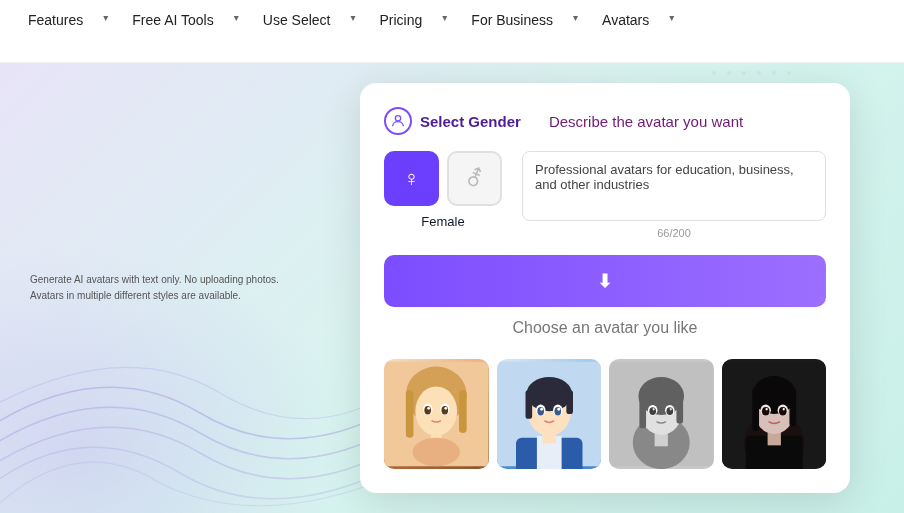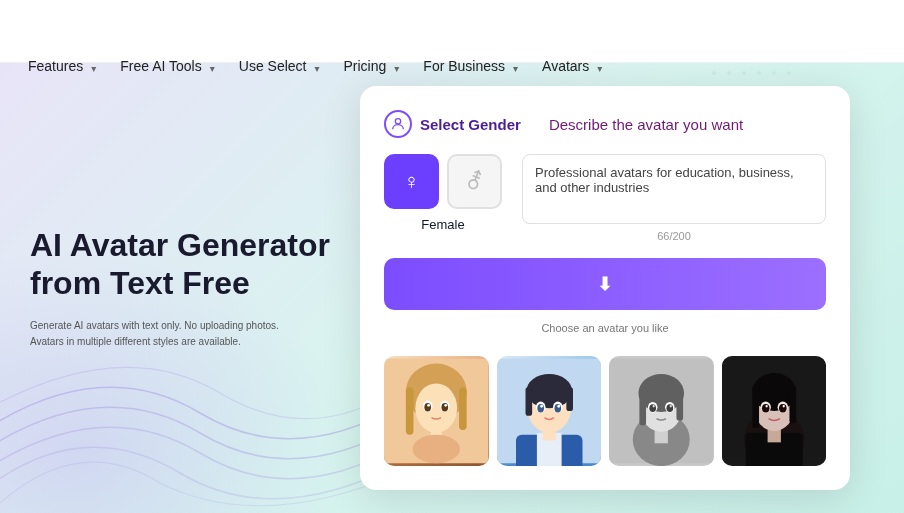--- a/index.html
+++ b/index.html
@@ -17,22 +17,22 @@
       align-items: center;
       height: 63px;
       padding: 0 16px;
       background: #fff;
       border-bottom: 1px solid #f0f0f0;
       position: relative;
       z-index: 10;
     }
     .nav-item {
       display: flex;
-      align-items: flex-end;
-      gap: 8px;
+      align-items: flex-start;
+      gap: 20px;
       padding: 0 12px;
       height: 100%;
       cursor: pointer;
       font-size: 14px;
       color: #222;
       white-space: nowrap;
       margin-top: 24px;
     }
     .chevron {
       font-size: 10px;
@@ -220,21 +220,21 @@
       justify-content: center;
       gap: 10px;
       margin-top: 16px;
     }
     .download-icon {
       font-size: 18px;
     }
 
     .choose-label {
       text-align: center;
-      font-size: 11px;
+      font-size: 16px;
       color: #777;
       margin: 12px 0 22px;
     }
 
     
     .avatar-row {
       display: flex;
       gap: 8px;
     }
     .avatar-thumb {
@@ -314,21 +314,20 @@
         <circle cx="55" cy="40" r="2"></circle>
       <circle cx="10" cy="55" r="2"></circle>
         <circle cx="25" cy="55" r="2"></circle>
         <circle cx="40" cy="55" r="2"></circle>
       <circle cx="10" cy="70" r="2"></circle>
         <circle cx="25" cy="70" r="2"></circle>
     </g>
   </svg>
 
   <div class="hero-text">
-    <h1 class="hero-title">AI Avatar Generator from Text Free</h1>
     <p class="hero-subtitle">Generate AI avatars with text only. No uploading photos. Avatars in multiple different styles are available.</p>
   </div>
 
   <div class="card">
 
     <div class="card-header">
       <div class="person-icon">
         <svg width="16" height="16" viewBox="0 0 24 24" fill="none" stroke="#7c4dff" stroke-width="2">
           <circle cx="12" cy="8" r="4"></circle>
           <path d="M4 20c0-4 3.6-7 8-7s8 3 8 7"></path>

